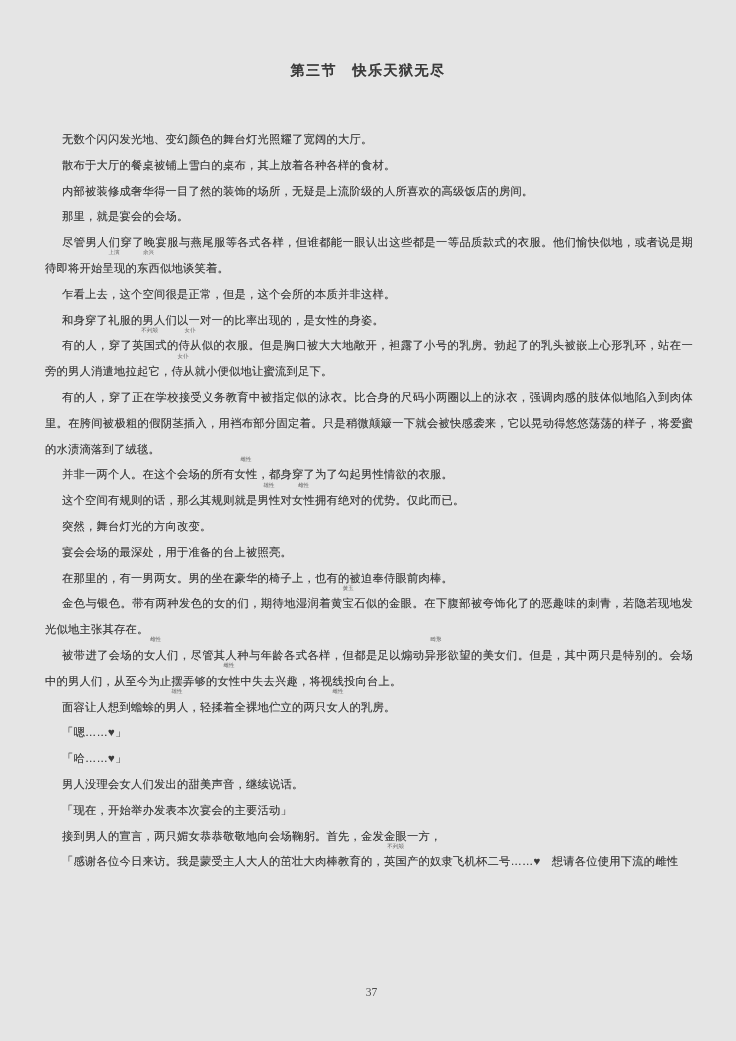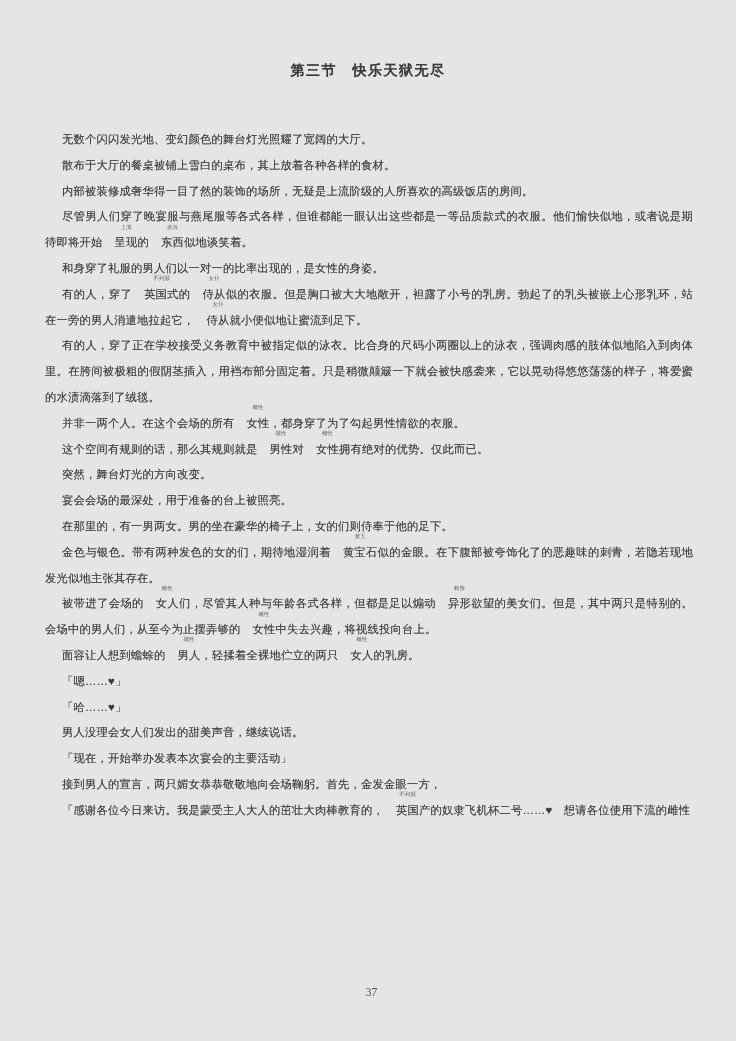--- a/index.html
+++ b/index.html
@@ -28,21 +28,21 @@
     margin:0;
     font-size:11.3px;
     line-height:25.8px;
     letter-spacing:.2px;
     text-align:justify;
     text-indent:17px;
     color:#3d3d3d;
     text-shadow:0 0 .5px rgba(61,61,61,.55);
   }
   
-  .rbase{position:relative;display:inline-block;text-indent:0;margin-left:12px;}
+  .rbase{position:relative;display:inline-block;text-indent:0;}
   .rtext{
     position:absolute;top:-6.5px;left:50%;
     transform:translateX(-50%);
     font-size:5.5px;line-height:6px;
     letter-spacing:0;
     color:#5f5f5f;
     white-space:nowrap;
     text-shadow:none;
   }
   .page-number{
@@ -57,29 +57,31 @@
 </head>
 <body>
 
 <div class="page">
   <h1 class="chapter-title">第三节　快乐天狱无尽</h1>
 
   <div class="doc-body">
       <p>无数个闪闪发光地、变幻颜色的舞台灯光照耀了宽阔的大厅。</p>
       <p>散布于大厅的餐桌被铺上雪白的桌布，其上放着各种各样的食材。</p>
       <p>内部被装修成奢华得一目了然的装饰的场所，无疑是上流阶级的人所喜欢的高级饭店的房间。</p>
+      <p>那里，就是宴会的会场。</p>
       <p>尽管男人们穿了晚宴服与燕尾服等各式各样，但谁都能一眼认出这些都是一等品质款式的衣服。他们愉快似地，或者说是期待即将开始<span class="rbase">呈现<span class="rtext">上演</span></span>的<span class="rbase">东西<span class="rtext">余兴</span></span>似地谈笑着。</p>
+      <p>乍看上去，这个空间很是正常，但是，这个会所的本质并非这样。</p>
       <p>和身穿了礼服的男人们以一对一的比率出现的，是女性的身姿。</p>
       <p>有的人，穿了<span class="rbase">英国式<span class="rtext">不列颠</span></span>的<span class="rbase">侍从<span class="rtext">女仆</span></span>似的衣服。但是胸口被大大地敞开，袒露了小号的乳房。勃起了的乳头被嵌上心形乳环，站在一旁的男人消遣地拉起它，<span class="rbase">侍从<span class="rtext">女仆</span></span>就小便似地让蜜流到足下。</p>
       <p>有的人，穿了正在学校接受义务教育中被指定似的泳衣。比合身的尺码小两圈以上的泳衣，强调肉感的肢体似地陷入到肉体里。在胯间被极粗的假阴茎插入，用裆布部分固定着。只是稍微颠簸一下就会被快感袭来，它以晃动得悠悠荡荡的样子，将爱蜜的水渍滴落到了绒毯。</p>
       <p>并非一两个人。在这个会场的所有<span class="rbase">女性<span class="rtext">雌性</span></span>，都身穿了为了勾起男性情欲的衣服。</p>
       <p>这个空间有规则的话，那么其规则就是<span class="rbase">男性<span class="rtext">雄性</span></span>对<span class="rbase">女性<span class="rtext">雌性</span></span>拥有绝对的优势。仅此而已。</p>
       <p>突然，舞台灯光的方向改变。</p>
       <p>宴会会场的最深处，用于准备的台上被照亮。</p>
-      <p>在那里的，有一男两女。男的坐在豪华的椅子上，女的们则侍奉于他的足下。</p>
+      <p>在那里的，有一男两女。男的坐在豪华的椅子上，也有的被迫奉侍眼前肉棒。</p>
       <p>金色与银色。带有两种发色的女的们，期待地湿润着<span class="rbase">黄宝石<span class="rtext">黄玉</span></span>似的金眼。在下腹部被夸饰化了的恶趣味的刺青，若隐若现地发光似地主张其存在。</p>
       <p>被带进了会场的<span class="rbase">女人<span class="rtext">雌性</span></span>们，尽管其人种与年龄各式各样，但都是足以煽动<span class="rbase">异形<span class="rtext">畸形</span></span>欲望的美女们。但是，其中两只是特别的。会场中的男人们，从至今为止摆弄够的<span class="rbase">女性<span class="rtext">雌性</span></span>中失去兴趣，将视线投向台上。</p>
       <p>面容让人想到蟾蜍的<span class="rbase">男人<span class="rtext">雄性</span></span>，轻揉着全裸地伫立的两只<span class="rbase">女人<span class="rtext">雌性</span></span>的乳房。</p>
       <p>「嗯……♥」</p>
       <p>「哈……♥」</p>
       <p>男人没理会女人们发出的甜美声音，继续说话。</p>
       <p>「现在，开始举办发表本次宴会的主要活动」</p>
       <p>接到男人的宣言，两只媚女恭恭敬敬地向会场鞠躬。首先，金发金眼一方，</p>
       <p>「感谢各位今日来访。我是蒙受主人大人的茁壮大肉棒教育的，<span class="rbase">英国<span class="rtext">不列颠</span></span>产的奴隶飞机杯二号……♥　想请各位使用下流的雌性</p>
     </div>

